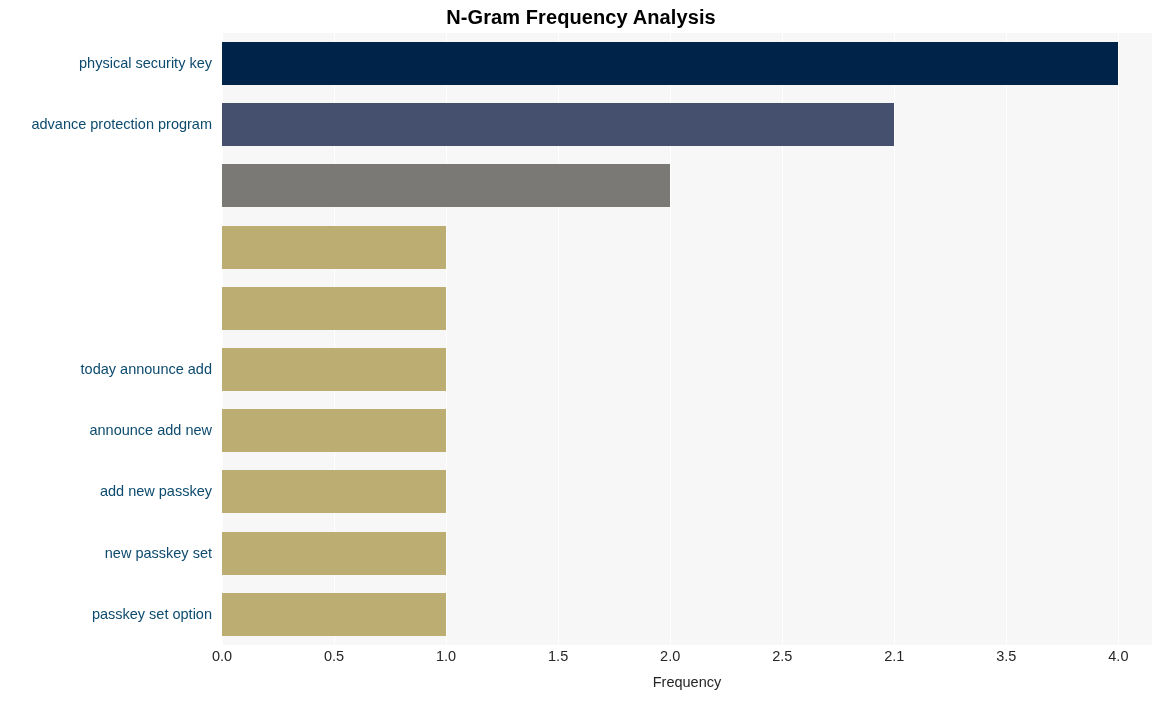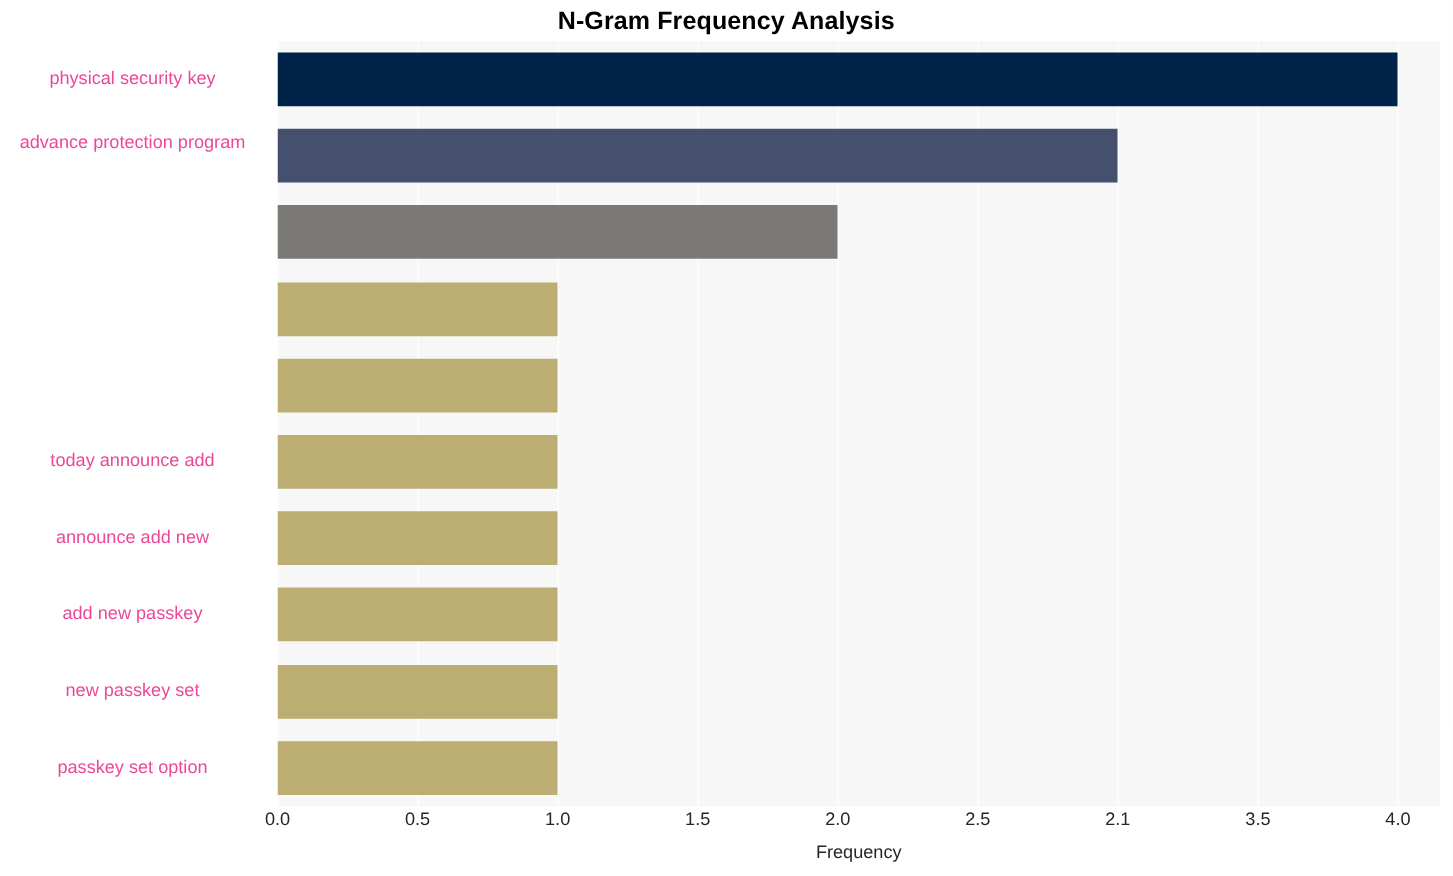--- a/index.html
+++ b/index.html
@@ -72,23 +72,23 @@
     position: absolute;
     left: 0;
     top: 33px;
     width: 212px;
     height: 612px;
   }
   .y-label {
     position: absolute;
     right: 0;
     width: 212px;
-    text-align: center;
+    text-align: right;
     font-size: 14.5px;
-    color: #ec4899;
+    color: #0c4a6e;
     height: 61.2px;
     line-height: 61.2px;
     white-space: nowrap;
     margin-left: 12px;
   }
 
   
   #x-axis-ticks {
     position: absolute;
     left: 222px;
@@ -116,21 +116,21 @@
 </style>
 </head>
 <body>
 
 <div id="figure">
 
   <div id="chart-title">N-Gram Frequency Analysis</div>
 
   <div id="y-axis-labels">
       <div class="y-label" style="top: 0px; height: 61.2px; line-height: 61.2px;">physical security key</div>
-      <div class="y-label" style="top: 51px; height: 61.2px; line-height: 61.2px;">advance protection program</div>
+      <div class="y-label" style="top: 61px; height: 61.2px; line-height: 61.2px;">advance protection program</div>
       <div class="y-label" style="top: 306px; height: 61.2px; line-height: 61.2px; padding-left: 26px;">today announce add</div>
       <div class="y-label" style="top: 367.2px; height: 61.2px; line-height: 61.2px;">announce add new</div>
       <div class="y-label" style="top: 428.4px; height: 61.2px; line-height: 61.2px;">add new passkey</div>
       <div class="y-label" style="top: 550.8px; height: 61.2px; line-height: 61.2px;">passkey set option</div>
       <div class="y-label" style="top: 489.6px; height: 61.2px; line-height: 61.2px;">new passkey set</div>
     </div>
 
   <div id="plot-area">
     <div id="gridlines">
         <div class="gridline" style="left: 0px;"></div>

